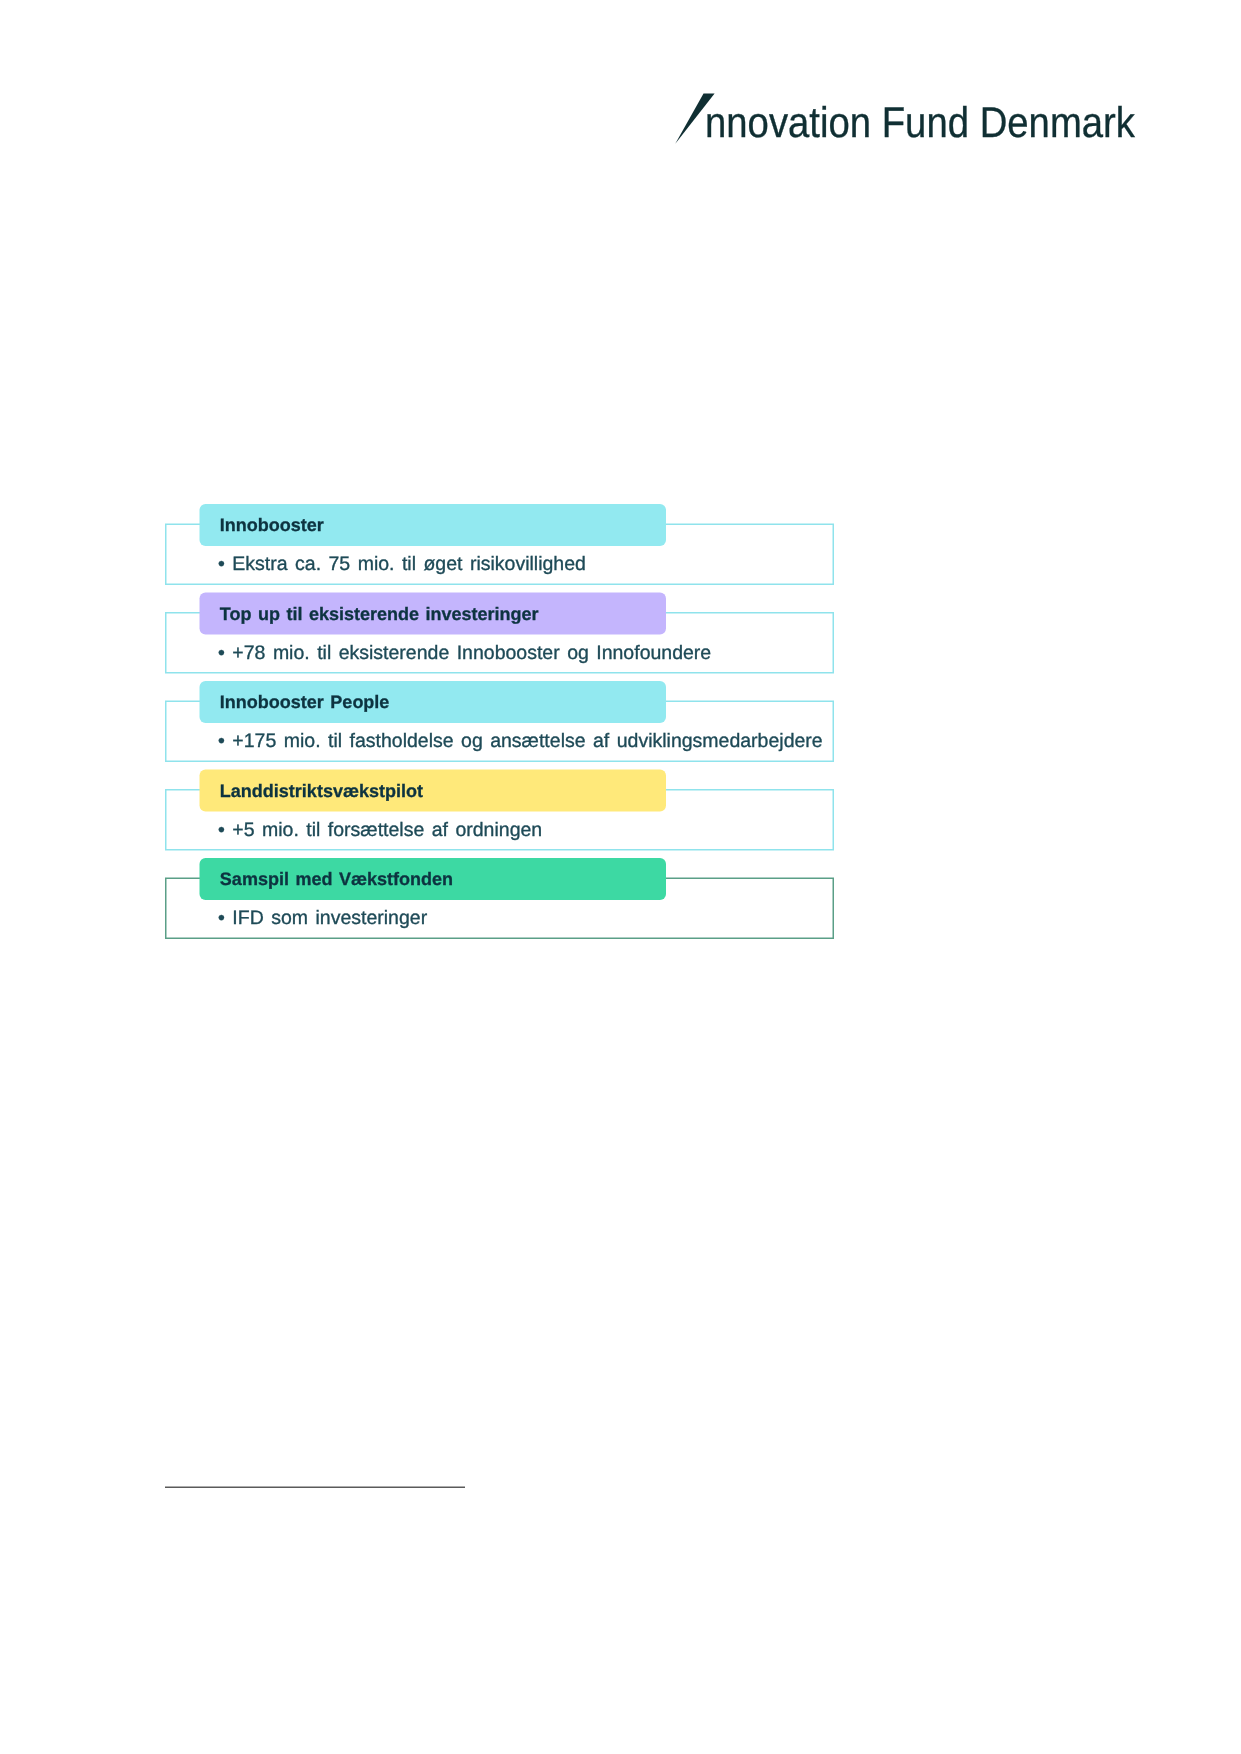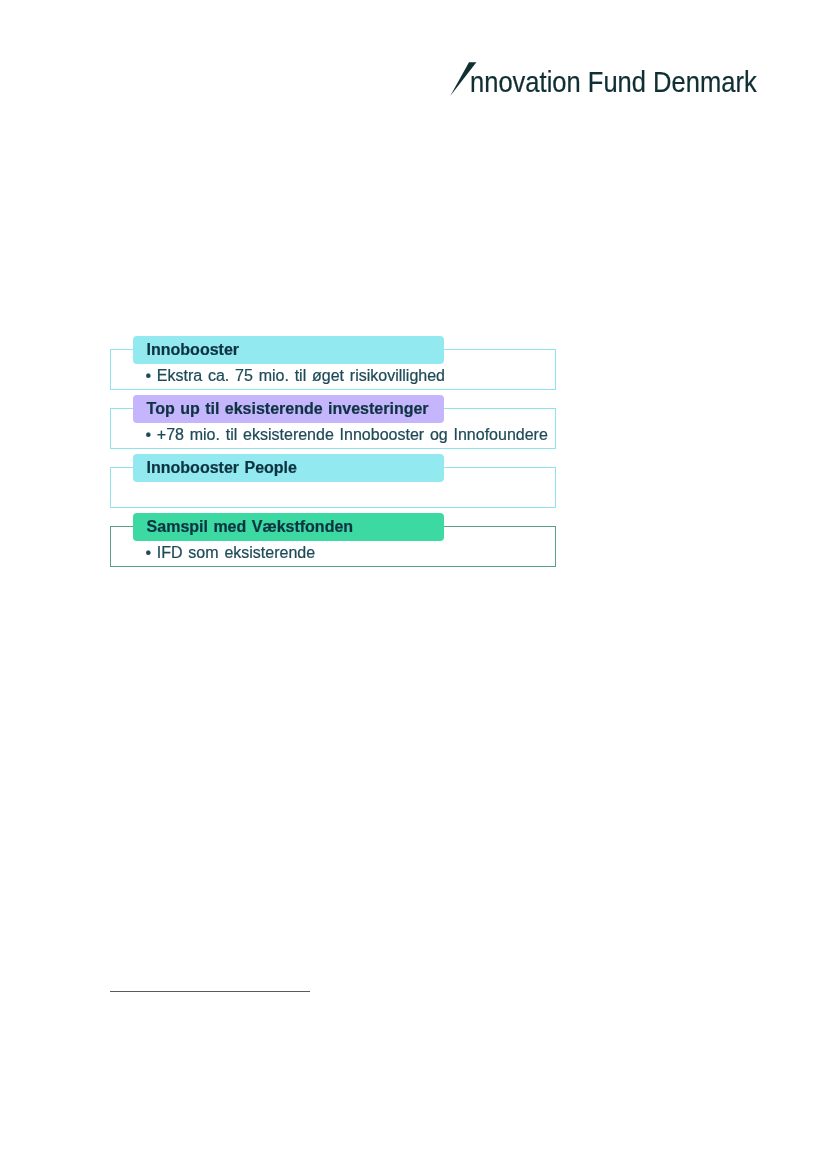--- a/index.html
+++ b/index.html
@@ -31,27 +31,27 @@
     position:absolute;left:0;top:0;right:0;bottom:0;
     border:1.2px solid #8fe3ec;background:#ffffff;box-sizing:border-box;
   }
   .tab{
     position:absolute;left:23.2px;top:-13.2px;
     width:310.6px;height:27.5px;border-radius:4px;
     background:#92e9f0;box-sizing:border-box;
   }
   .tab-text{
     position:absolute;left:13.4px;top:7.2px;
-    font-size:16px;line-height:14px;font-weight:bold;
+    font-size:12px;line-height:14px;font-weight:bold;
     word-spacing:1px;color:#0d3340;white-space:nowrap;
     -webkit-text-stroke:0.2px #0d3340;
   }
   .bullet{
     position:absolute;left:35.4px;top:19.3px;
-    font-size:16px;line-height:14px;
+    font-size:13px;line-height:14px;
     word-spacing:1.35px;color:#1e4a57;white-space:nowrap;
     -webkit-text-stroke:0.22px #1e4a57;
   }
 
   
   .rule{position:absolute;left:110px;top:991.2px;width:200.3px;height:0.9px;background:#5a5a5a;}
 </style>
 </head>
 <body>
 
@@ -80,27 +80,35 @@
         <span class="tab-text">Top up til eksisterende investeringer</span>
       </div>
       <div class="bullet">• +78 mio. til eksisterende Innobooster og Innofoundere</div>
     </div>
 
     <div class="row">
       <div class="row-outline" style="border-color: rgb(143, 227, 236);"></div>
       <div class="tab" style="background: rgb(146, 233, 240); text-align: center;">
         <span class="tab-text">Innobooster People</span>
       </div>
+      <div class="bullet">• +175 mio. til fastholdelse og ansættelse af udviklingsmedarbejdere</div>
     </div>
 
+    <div class="row">
+      <div class="row-outline" style="border-color: rgb(143, 227, 236);"></div>
+      <div class="tab" style="background: rgb(255, 233, 122);">
+        <span class="tab-text">Landdistriktsvækstpilot</span>
+      </div>
+      <div class="bullet">• +5 mio. til forsættelse af ordningen</div>
+    </div>
 
     <div class="row">
       <div class="row-outline" style="border-color: rgb(90, 159, 135);"></div>
       <div class="tab" style="background: rgb(61, 217, 163); padding-left: 12px;">
         <span class="tab-text">Samspil med Vækstfonden</span>
       </div>
-      <div class="bullet">• IFD som eksisterende</div>
+      <div class="bullet">• IFD som investeringer</div>
     </div>
 
   </div>
 
   <div class="rule"></div>
 </div>
 
 </body></html>

